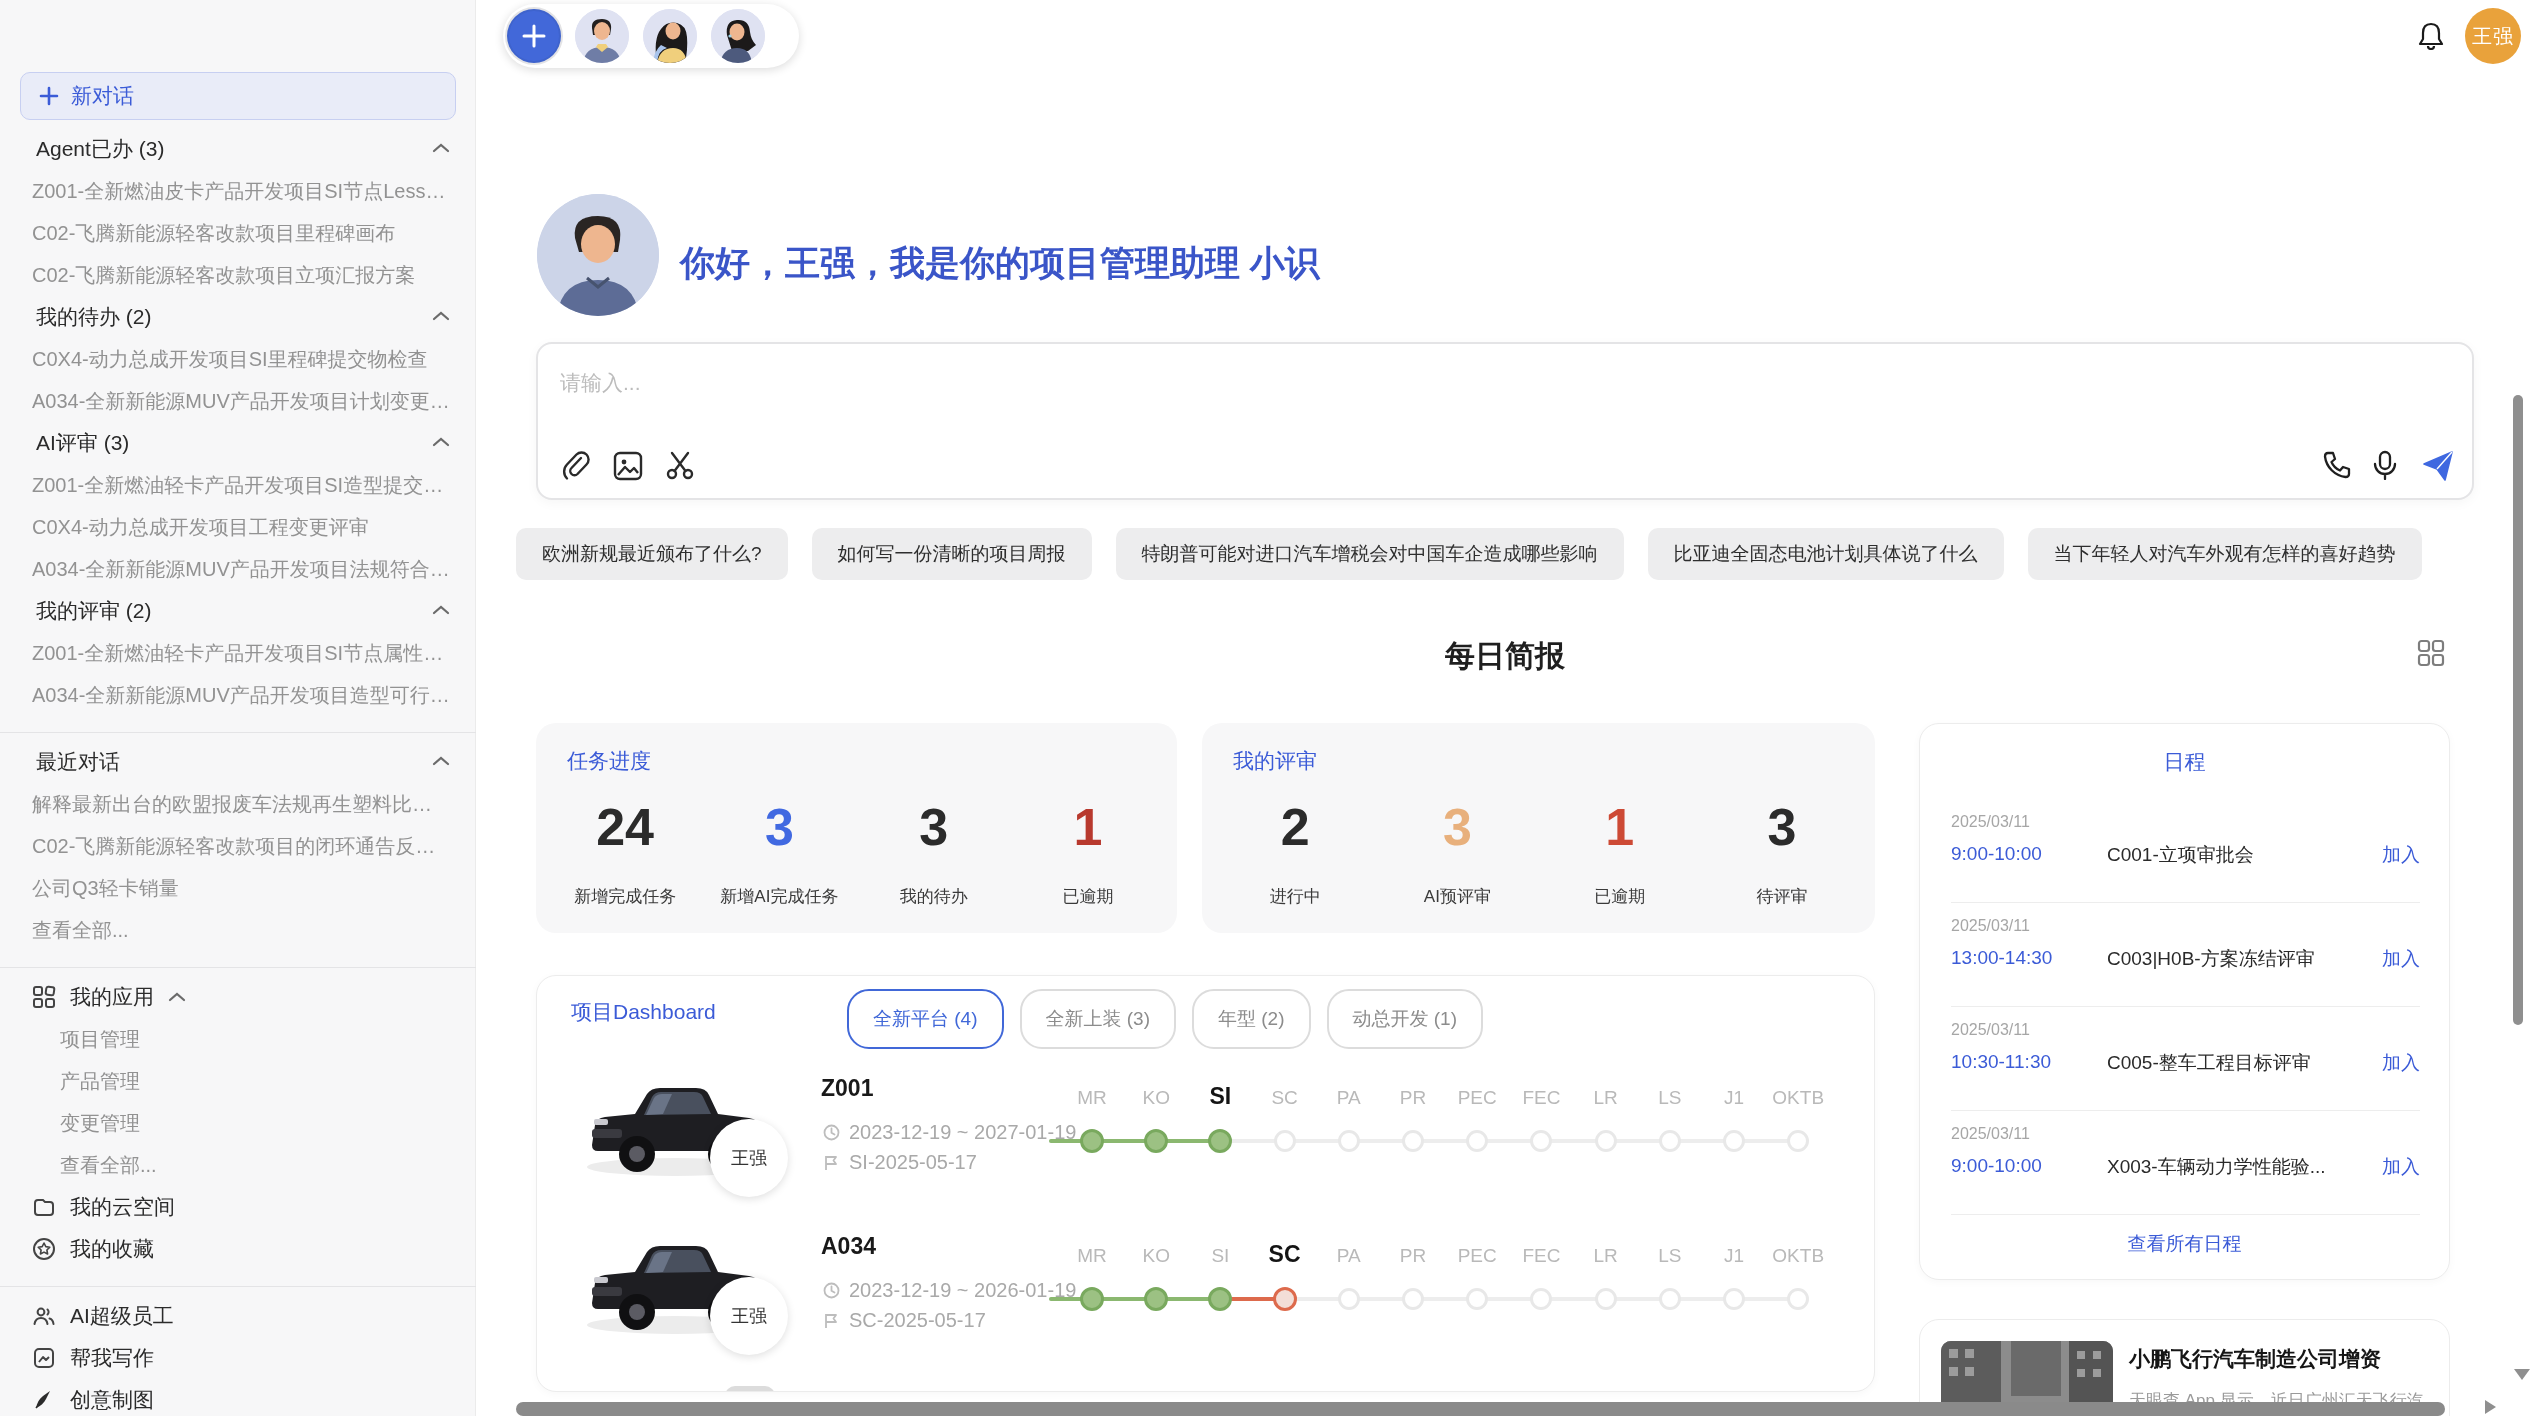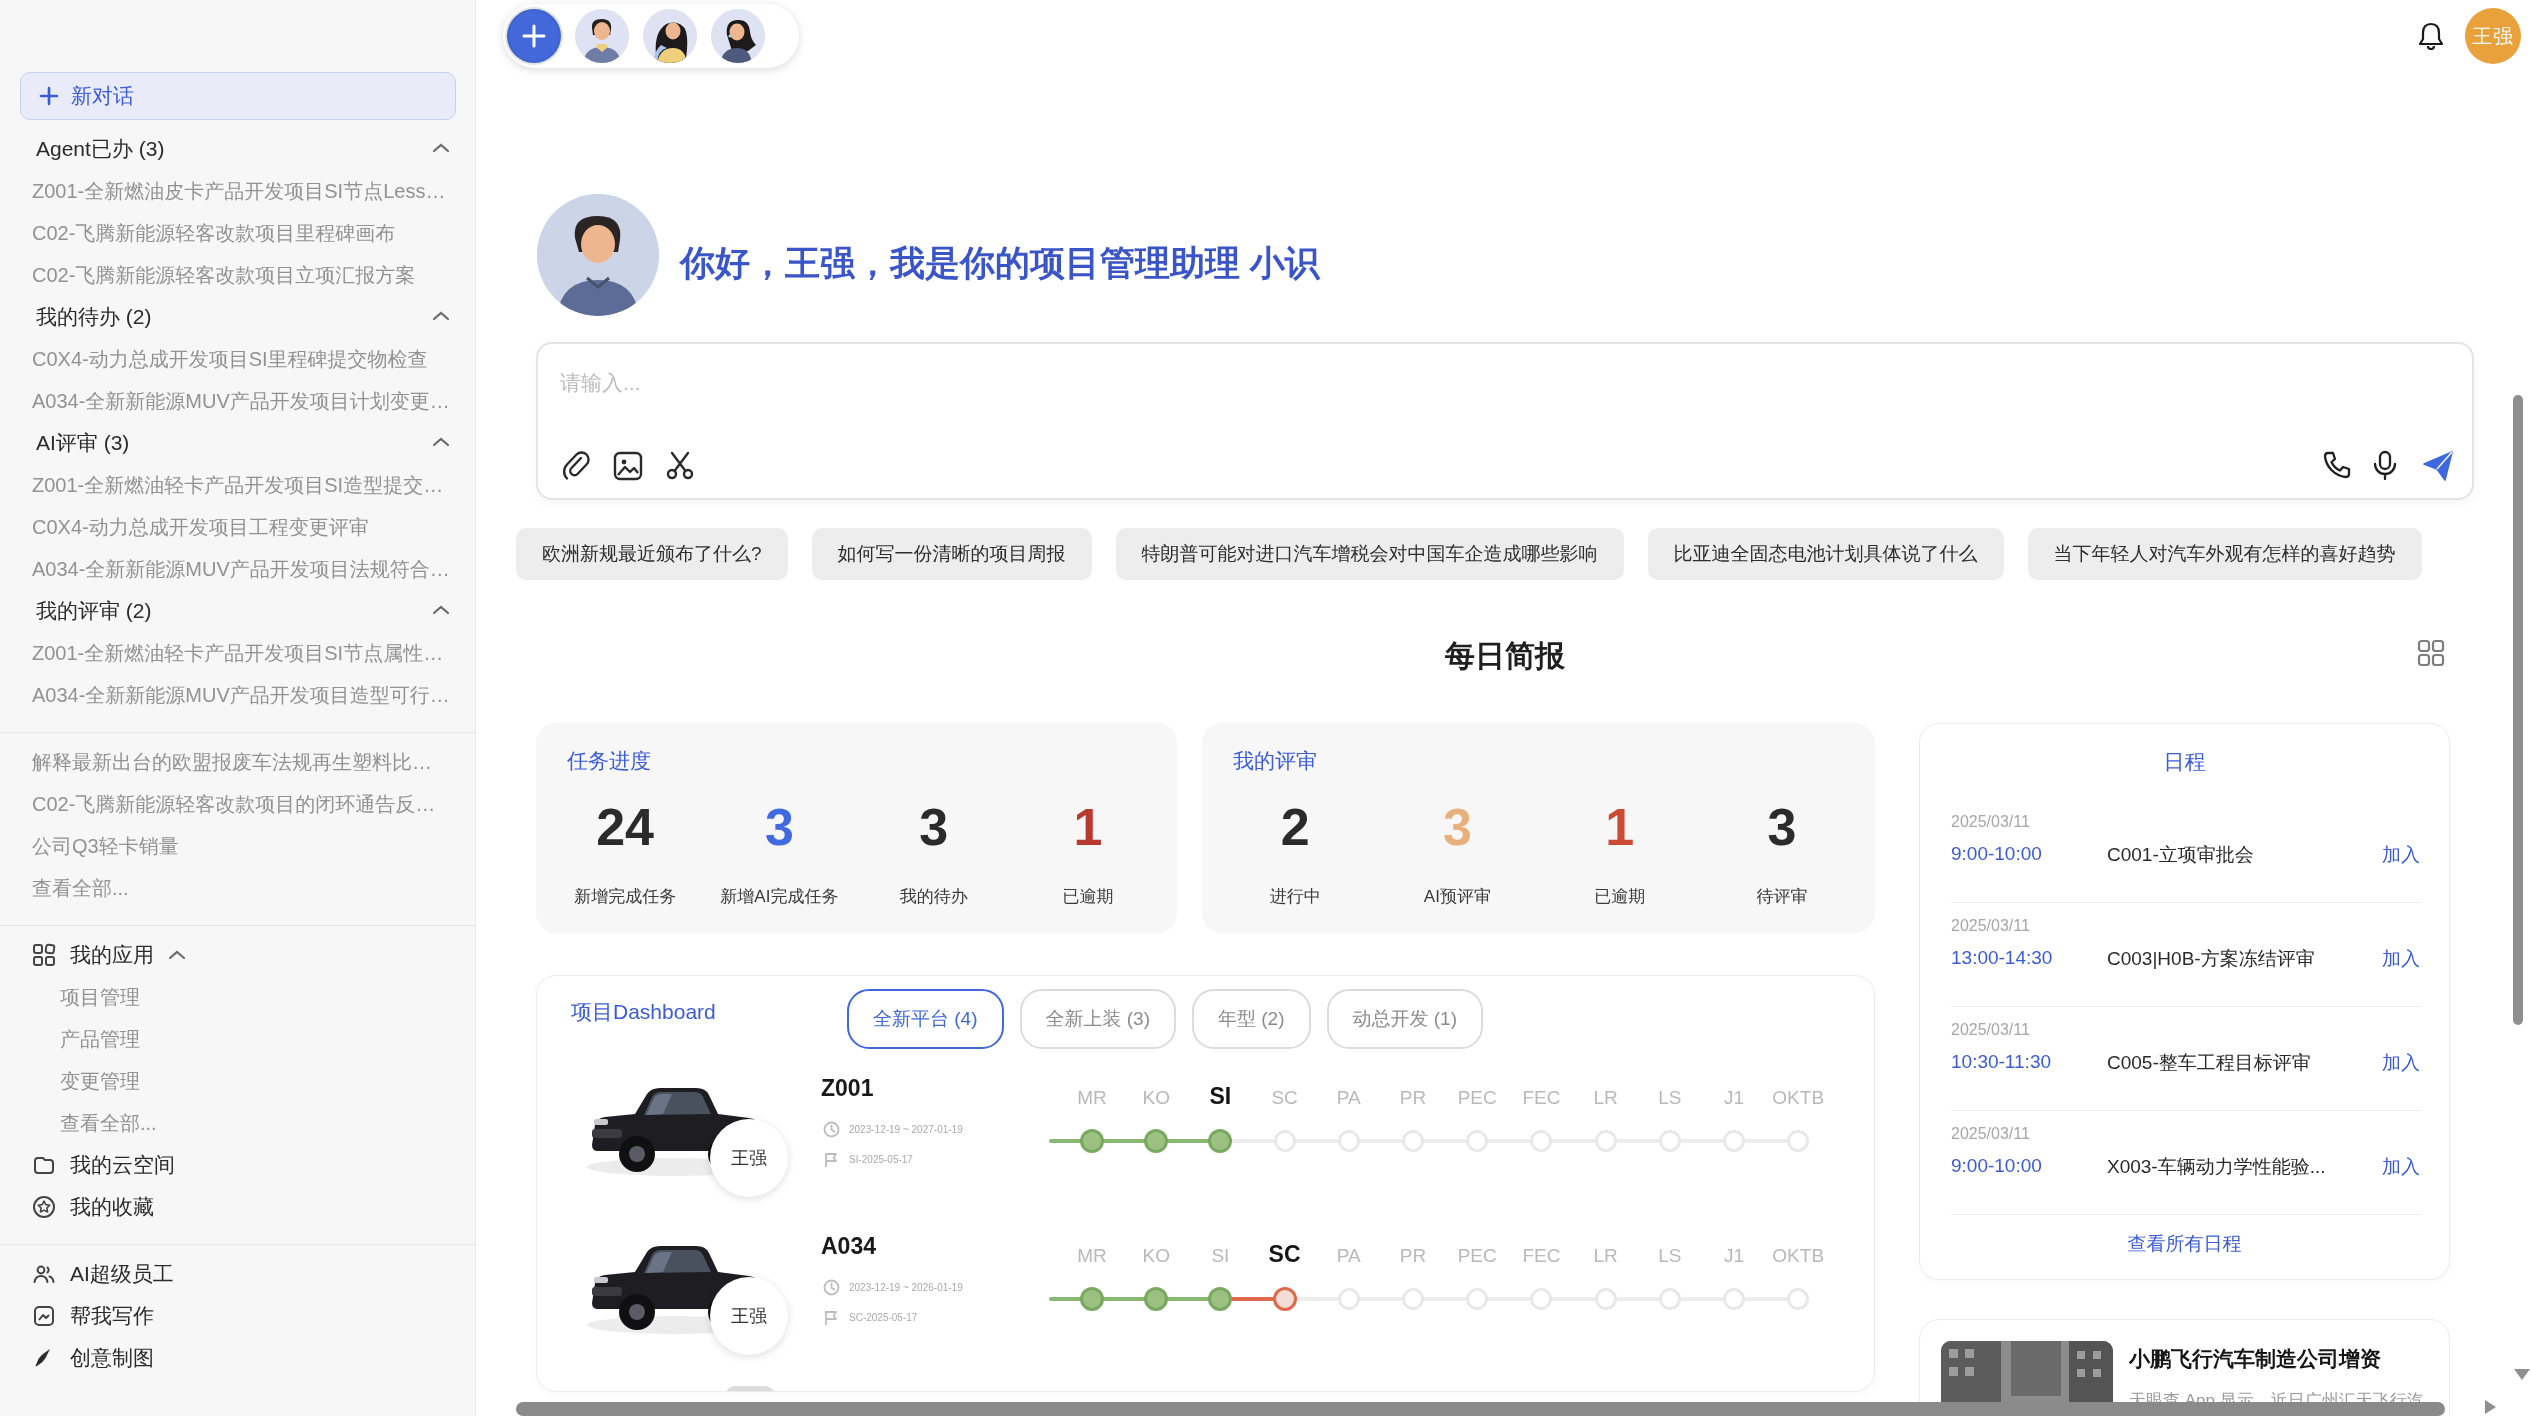--- a/index.html
+++ b/index.html
@@ -81,21 +81,21 @@
   #dash-tabs { position:absolute; left:310px; top:13px; display:flex; gap:16px; }
   .dtab { height:60px; border-radius:22px; display:flex; align-items:center; padding:0 24px;
           font-size:19px; border:2px solid #dcdcdc; color:#8c8c8c; background:#fff; cursor:pointer; }
   .dtab.active { border-color:#4168d8; color:#4168d8; }
   .proj { position:absolute; left:0; width:1339px; height:158px; }
   .truck { position:absolute; left:37px; top:0px; width:202px; height:122px; }
   .owner-badge { position:absolute; left:173px; top:60px; width:78px; height:78px; border-radius:50%;
           background:#fff; box-shadow:0 2px 8px rgba(0,0,0,.13); display:flex; align-items:center;
           justify-content:center; font-size:18px; color:#333; }
   .pj-code { position:absolute; left:284px; top:16px; font-size:23px; font-weight:bold; color:#191919; }
-  .pj-meta { position:absolute; left:286px; font-size:10px; color:#a9a9a9; display:flex;
+  .pj-meta { position:absolute; left:286px; font-size:20px; color:#a9a9a9; display:flex;
           align-items:center; gap:9px; }
   .ms-label { position:absolute; transform:translateX(-50%); font-size:19px; color:#b9b9b9; top:28px; }
   .ms-label.cur { font-size:23px; color:#141414; font-weight:bold; top:24px; }
   .ms-line { position:absolute; height:4px; border-radius:2px; top:80px; }
   .ms-dot { position:absolute; width:22px; height:22px; border-radius:50%; top:71px;
           transform:translateX(-50%); background:#fff; border:3px solid #e8e8e8; }
   .ms-dot.done { background:#9cc183; border-color:#79a95e; width:24px; height:24px; top:70px; }
   .ms-dot.red { background:#f3ded7; border-color:#dd6a4c; width:24px; height:24px; top:70px; }
   #dash .next-hint { position:absolute; left:188px; top:410px; width:50px; height:14px;
           border-radius:10px 10px 0 0; background:#dcdcdc; }
@@ -175,20 +175,26 @@
         <div class="sb-item">A034-全新新能源MUV产品开发项目法规符合性评审</div>
         <div class="sb-row sb-sec">
           <span>我的评审 (2)</span>
           <svg class="chev" width="18" height="12" viewBox="0 0 18 12">
             <path d="M2 9l7-6 7 6" fill="none" stroke="#6b6b6b" stroke-width="2.2" stroke-linecap="round"></path>
           </svg>
         </div>
         <div class="sb-item">Z001-全新燃油轻卡产品开发项目SI节点属性5D文件评审</div>
         <div class="sb-item">A034-全新新能源MUV产品开发项目造型可行性评审</div>
         <div class="sb-div"></div>
+        <div class="sb-row sb-sec">
+          <span>最近对话</span>
+          <svg class="chev" width="18" height="12" viewBox="0 0 18 12">
+            <path d="M2 9l7-6 7 6" fill="none" stroke="#6b6b6b" stroke-width="2.2" stroke-linecap="round"></path>
+          </svg>
+        </div>
         <div class="sb-item">解释最新出台的欧盟报废车法规再生塑料比例被调至15%...</div>
         <div class="sb-item">C02-飞腾新能源轻客改款项目的闭环通告反馈情况</div>
         <div class="sb-item">公司Q3轻卡销量</div>
         <div class="sb-item">查看全部...</div>
         <div class="sb-div"></div>
         <div class="sb-row sb-app">
           <span class="ic">
             <svg width="24" height="24" viewBox="0 0 24 24">
               <rect x="2" y="2" width="8" height="8" rx="2" fill="none" stroke="#444" stroke-width="2"></rect>
               <rect x="14" y="2" width="8" height="8" rx="2" fill="none" stroke="#444" stroke-width="2" transform="rotate(8 18 6)"></rect>

